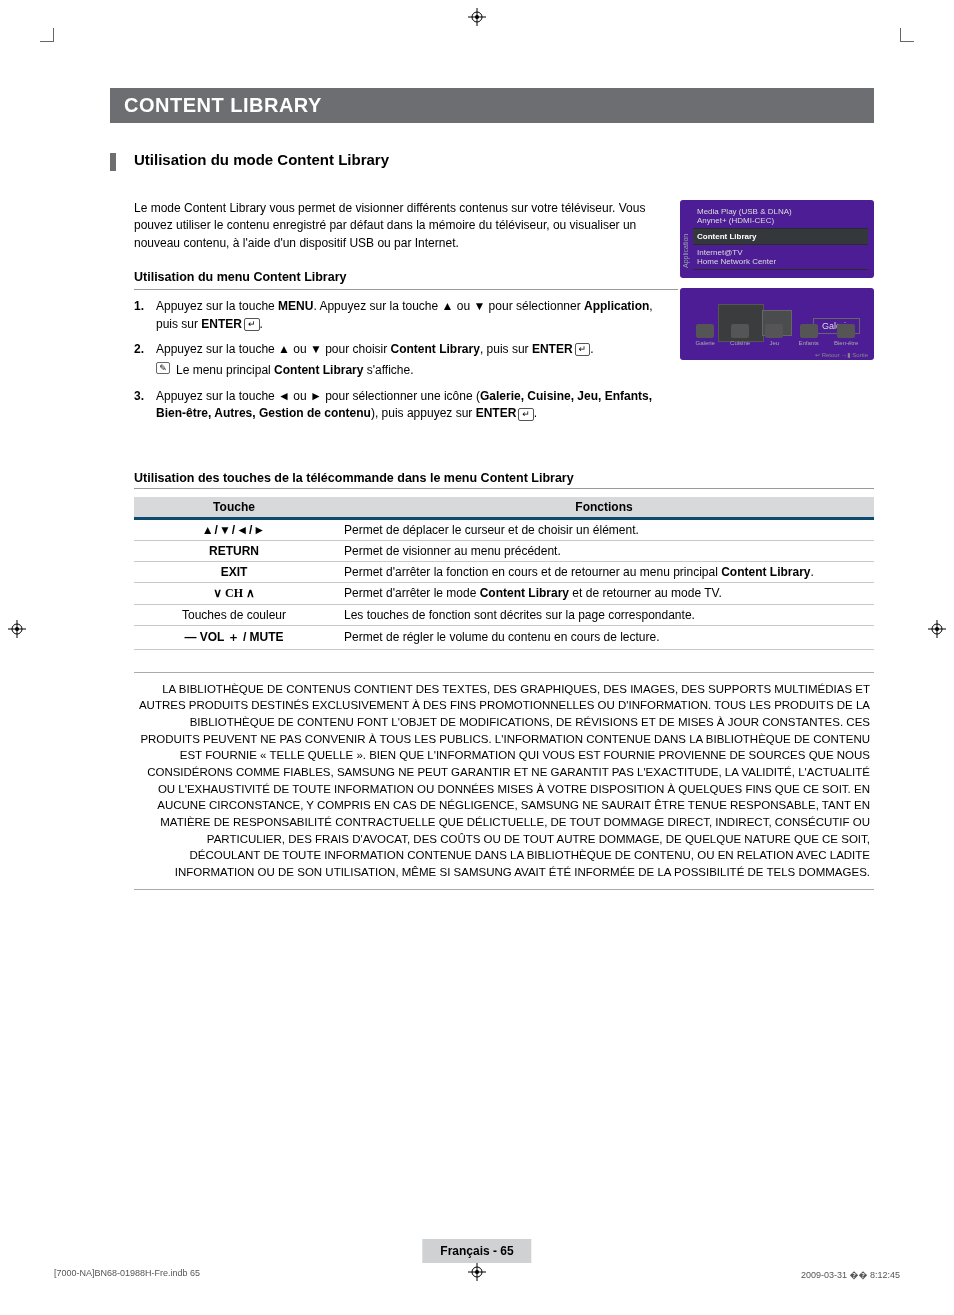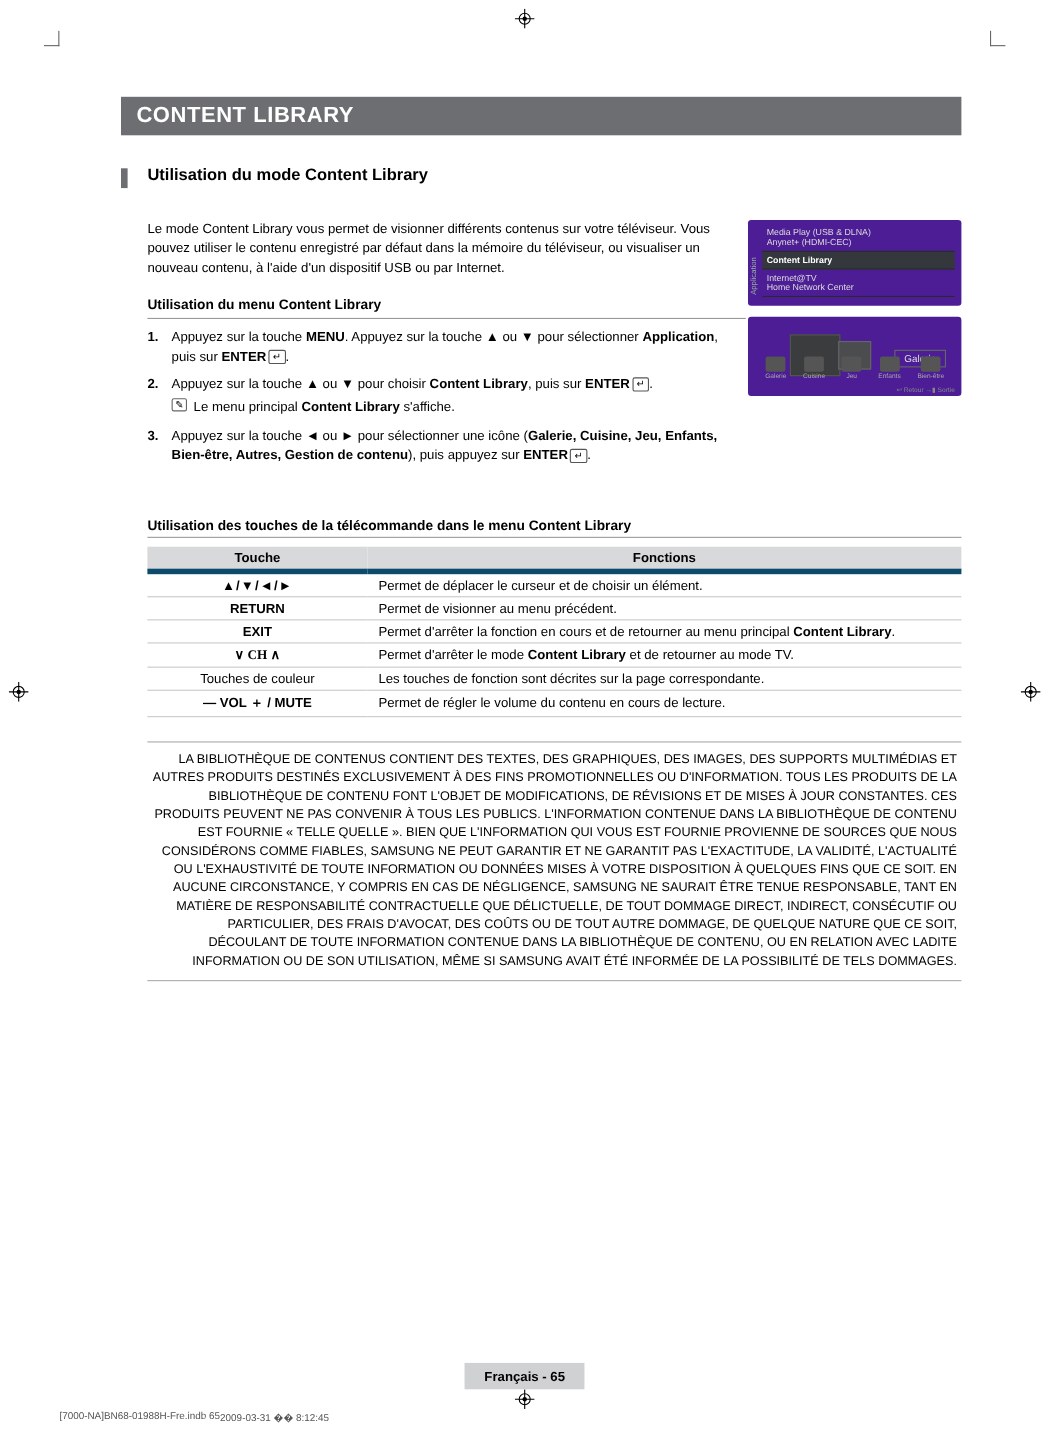--- a/index.html
+++ b/index.html
@@ -107,39 +107,39 @@
     display:flex; justify-content:space-around; padding:0 8px;
   }
   .screen2 .icon-row .ic { text-align:center; font-size:6px; color:#aaa; }
   .screen2 .icon-row .ic .sw { width:18px; height:14px; background:#555; margin:0 auto 2px; border-radius:2px; }
   .screen2 .foot { position:absolute; bottom:2px; right:6px; font-size:6px; color:#888; }
   table.fn {
     width: 100%; border-collapse: collapse; margin-top: 8px; font-size: 12px;
   }
   table.fn th {
     background: #d8d9da; font-weight: bold; padding: 3px 8px; text-align: center;
-    border-bottom: 5px solid #0c4a6e;
+    border-bottom: 3px solid #0c4a6e;
   }
   table.fn td {
     padding: 3px 10px; border-bottom: 1px solid #c9c9c9;
   }
   table.fn td.key { text-align: center; font-weight: bold; width: 200px; }
   .arrow-sym { font-family: inherit; letter-spacing:1px; }
   .ch-sym { font-weight:bold;font-family:Liberation Serif, serif; }
   .disclaimer {
     margin-top: 22px; border-top: 1px solid #aaa; border-bottom: 1px solid #aaa;
     padding: 8px 4px; font-size: 11.5px; line-height: 1.45; text-align: right;
   }
   .page-footer {
     position:absolute; bottom:52px; left:50%; transform:translateX(-50%);
     background:#d0d1d2; padding:5px 18px; font-weight:bold; font-size:12px;
   }
   .print-line {
-    position:absolute; bottom:20px; left:54px; right:54px;
-    display:flex; font-size:9px; color:#555;
+    position:absolute; bottom:34px; left:54px; right:54px;
+    display:flex; justify-content:space-between; font-size:9px; color:#555;
   }
 </style>
 </head>
 <body>
 
 <div class="page">
 
   <div class="crop-outer crop-tl"></div>
   <div class="crop-outer crop-tr"></div>
 

